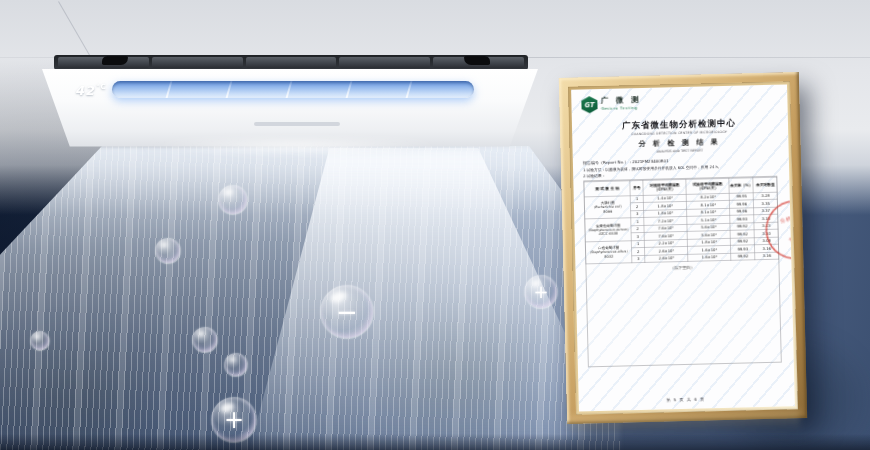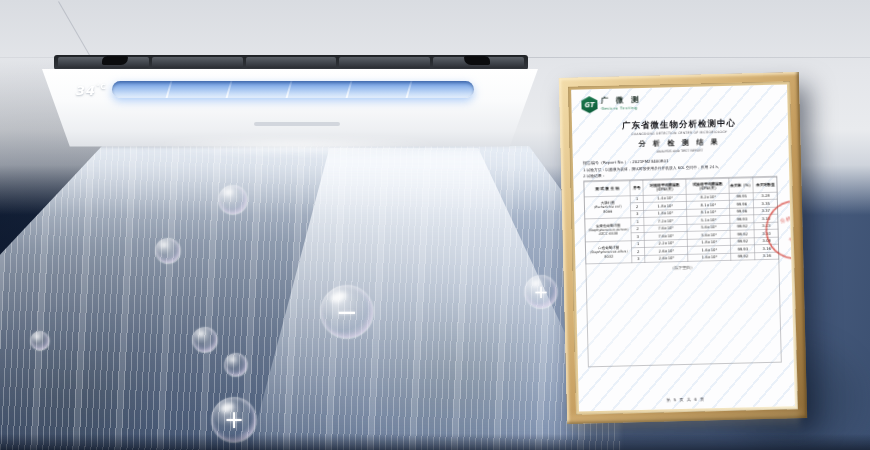--- a/index.html
+++ b/index.html
@@ -187,21 +187,21 @@
     <div class="ac-vent">
       <span></span>
         <span></span>
         <span></span>
         <span></span>
         <span></span>
     </div>
     <div class="ac-vent-blob blob-l"></div>
     <div class="ac-vent-blob blob-r"></div>
     <div class="ac-body"></div>
-    <div class="ac-display"><span>34</span><span class="deg">°C</span></div>
+    <div class="ac-display"><span>42</span><span class="deg">°C</span></div>
     <div class="ac-outlet">
       <i style="left:56px"></i>
         <i style="left:116px"></i>
         <i style="left:176px"></i>
       <i style="left:236px"></i>
         <i style="left:296px"></i>
     </div>
     <div class="ac-brand"></div>
     <div class="ac-glow"></div>
   </div>

